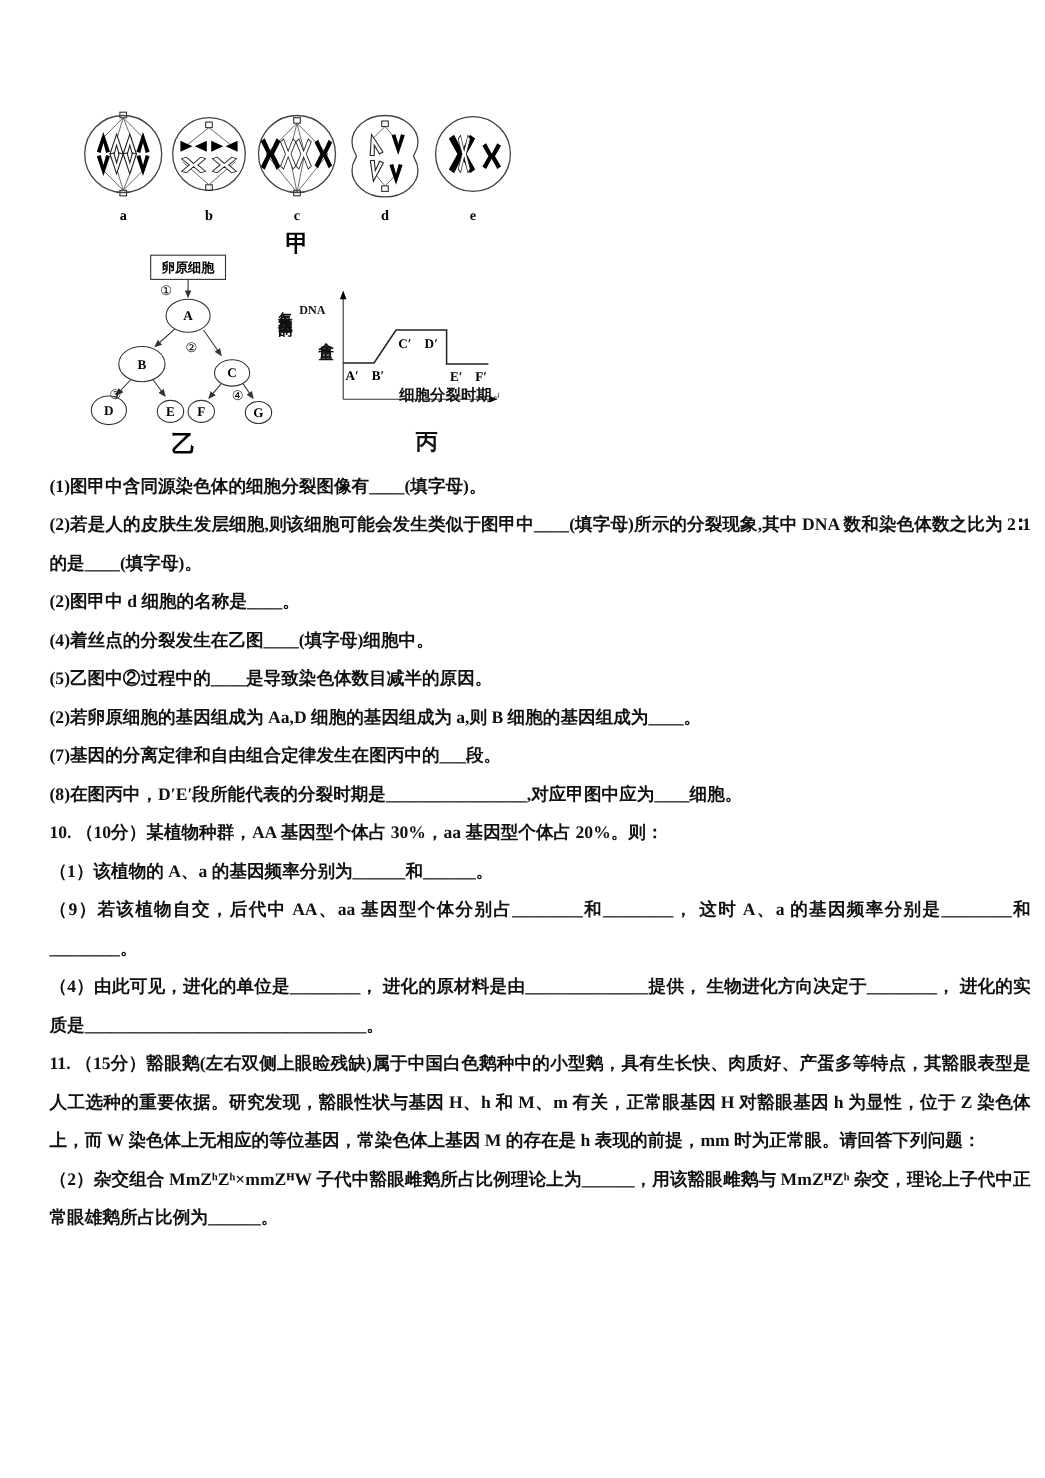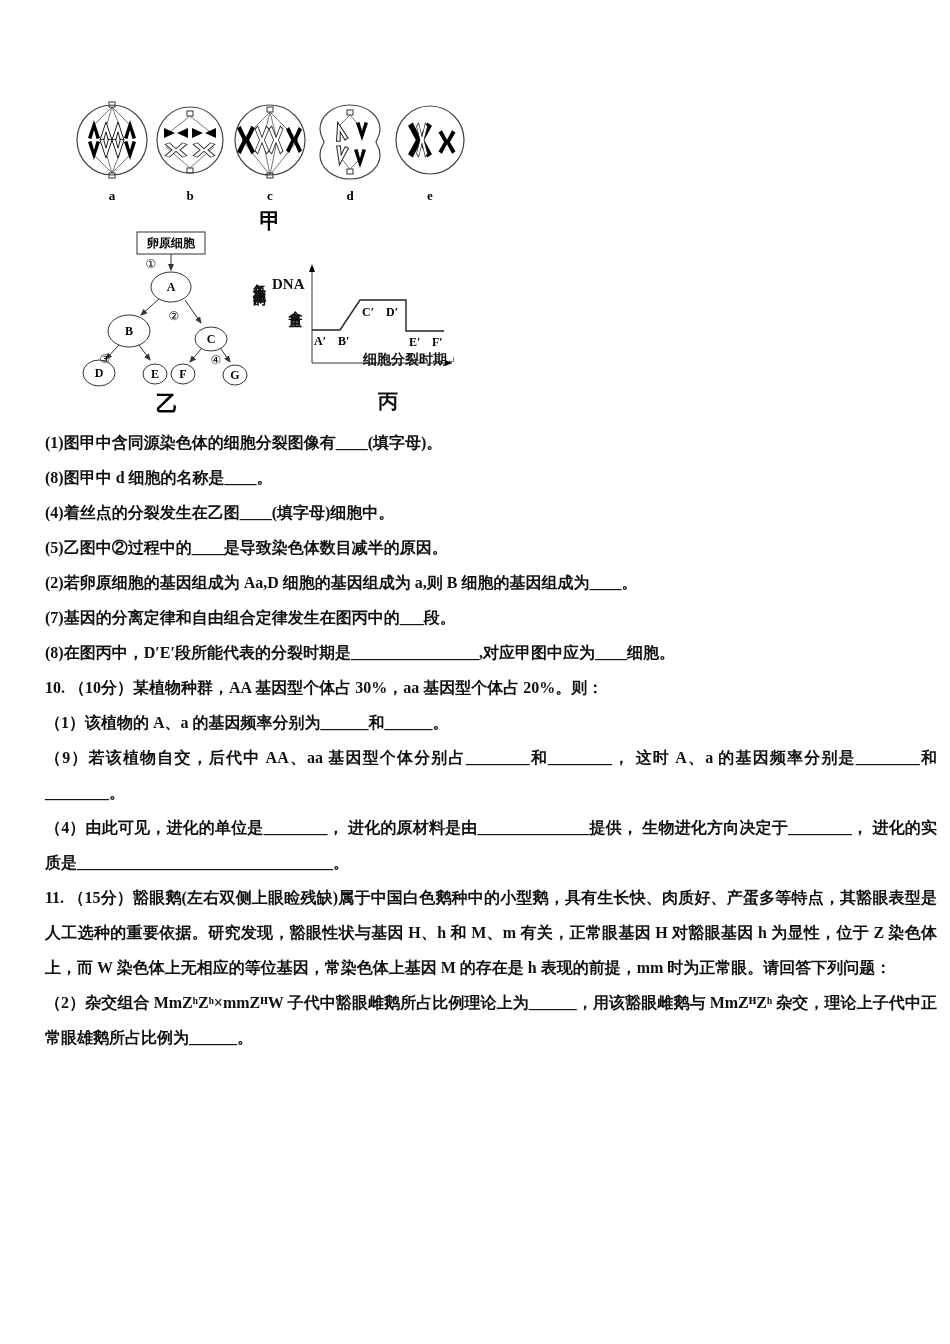--- a/index.html
+++ b/index.html
@@ -5,21 +5,21 @@
   html,body{margin:0;padding:0;background:#fff;}
   body{width:950px;height:1344px;font-family:"Liberation Serif","DejaVu Serif",serif;color:#111;position:relative;}
   .figure{position:relative;height:425px;}
   .abs{position:absolute;}
   svg text{font-family:"Liberation Serif","DejaVu Serif",serif;}
   .cellsvg{left:70px;top:85px;}
   .yisvg{left:75px;top:228px;}
   .bingbox{left:250px;top:250px;width:220px;height:175px;}
   .ylab-v{position:absolute;left:0;top:23px;height:110px;writing-mode:vertical-rl;text-orientation:upright;
           font-weight:bold;font-size:13px;letter-spacing:2px;}
-  .ylab-dna{position:absolute;left:22px;top:26px;font-weight:bold;font-size:15px;}
+  .ylab-dna{position:absolute;left:22px;top:26px;font-weight:bold;font-size:11px;}
   .ylab-unit{position:absolute;left:36px;top:50px;writing-mode:vertical-rl;text-orientation:upright;
           font-weight:bold;font-size:14px;letter-spacing:3px;}
   .xlab{position:absolute;left:113px;top:101px;font-weight:bold;font-size:14px;white-space:nowrap;}
   .xlab .ret{font-size:10px;color:#555;font-weight:normal;}
   .binglab{position:absolute;left:128px;top:138px;font-weight:bold;font-size:20px;}
   .qtext{padding:0 13px 0 45px;}
   .qtext p{margin:0;font-size:16px;font-weight:bold;line-height:35px;text-align:justify;}
   .ln{stroke:#333;stroke-width:1;fill:none;}
   .thin{stroke:#555;stroke-width:.8;fill:none;}
   .cellc{stroke:#444;stroke-width:1.2;fill:none;}
@@ -161,21 +161,22 @@
       <text x="107" y="84" font-size="12" font-weight="bold">E′</text>
       <text x="130" y="84" font-size="12" font-weight="bold">F′</text>
     </svg>
     <div class="xlab"><span>细胞分裂时期</span><span class="ret">↵</span></div>
     <div class="binglab">丙</div>
   </div>
 </div>
 
 <div class="qtext">
   <p>(1)图甲中含同源染色体的细胞分裂图像有____(填字母)。</p>
-  <p>(8)图甲中 d 细胞的名称是____。</p>
+  <p>(2)若是人的皮肤生发层细胞,则该细胞可能会发生类似于图甲中____(填字母)所示的分裂现象,其中 DNA 数和染色体数之比为 2∶1 的是____(填字母)。</p>
+  <p>(2)图甲中 d 细胞的名称是____。</p>
   <p>(4)着丝点的分裂发生在乙图____(填字母)细胞中。</p>
   <p>(5)乙图中②过程中的____是导致染色体数目减半的原因。</p>
   <p>(2)若卵原细胞的基因组成为 Aa,D 细胞的基因组成为 a,则 B 细胞的基因组成为____。</p>
   <p>(7)基因的分离定律和自由组合定律发生在图丙中的___段。</p>
   <p>(8)在图丙中，D′E′段所能代表的分裂时期是________________,对应甲图中应为____细胞。</p>
   <p>10. （10分）某植物种群，AA 基因型个体占 30%，aa 基因型个体占 20%。则：</p>
   <p>（1）该植物的 A、a 的基因频率分别为______和______。</p>
   <p>（9）若该植物自交，后代中 AA、aa 基因型个体分别占________和________， 这时 A、a 的基因频率分别是________和________。</p>
   <p>（4）由此可见，进化的单位是________， 进化的原材料是由______________提供， 生物进化方向决定于________， 进化的实质是________________________________。</p>
   <p>11. （15分）豁眼鹅(左右双侧上眼睑残缺)属于中国白色鹅种中的小型鹅，具有生长快、肉质好、产蛋多等特点，其豁眼表型是人工选种的重要依据。研究发现，豁眼性状与基因 H、h 和 M、m 有关，正常眼基因 H 对豁眼基因 h 为显性，位于 Z 染色体上，而 W 染色体上无相应的等位基因，常染色体上基因 M 的存在是 h 表现的前提，mm 时为正常眼。请回答下列问题：</p>

